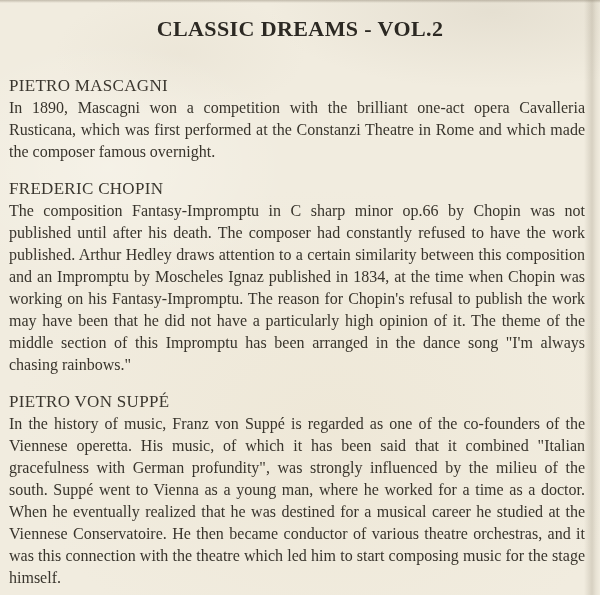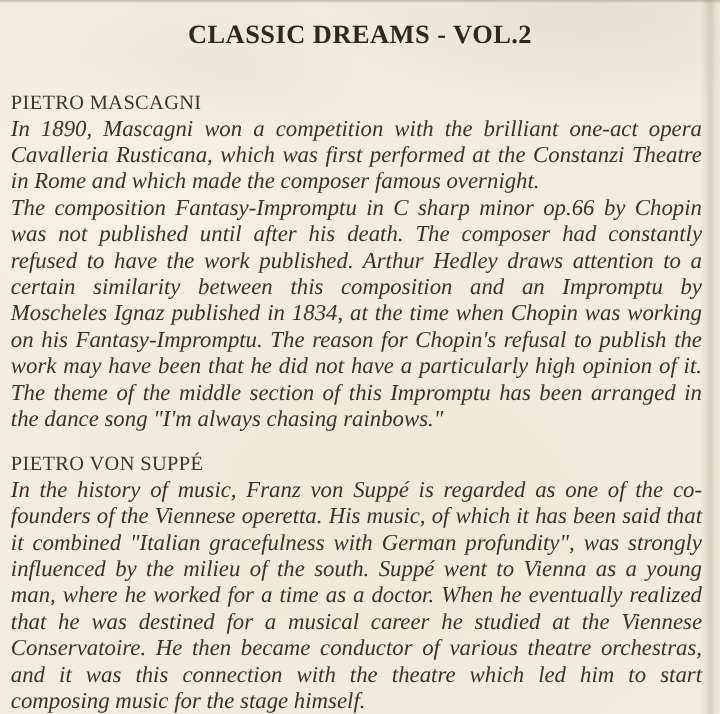--- a/index.html
+++ b/index.html
@@ -63,44 +63,44 @@
     font-weight: normal;
     line-height: 22px;
     letter-spacing: 0.3px;
     color: #3a362e;
   }
   .section:first-of-type .section-heading {
     margin-top: 32px;
   }
   .section-body {
     margin: 0;
-    font-size: 19px;
+    font-size: 16px;
     line-height: 22px;
     text-align: justify;
     color: #38342c;
-    font-style: italic;
   }
 </style>
 </head>
 <body>
 
 <div class="page">
   <div class="scan-edge-top"></div>
   <div class="scan-edge-right"></div>
 
   <h1 class="page-title">CLASSIC DREAMS - VOL.2</h1>
 
   <div class="content">
 
     <div class="section">
       <h2 class="section-heading">PIETRO MASCAGNI</h2>
       <p class="section-body">In 1890, Mascagni won a competition with the brilliant one-act opera Cavalleria Rusticana, which was first performed at the Constanzi Theatre in Rome and which made the composer famous overnight.</p>
     </div>
 
     <div class="section">
+      <h2 class="section-heading">FREDERIC CHOPIN</h2>
       <p class="section-body">The composition Fantasy-Impromptu in C sharp minor op.66 by Chopin was not published until after his death. The composer had constantly refused to have the work published. Arthur Hedley draws attention to a certain similarity between this composition and an Impromptu by Moscheles Ignaz published in 1834, at the time when Chopin was working on his Fantasy-Impromptu. The reason for Chopin's refusal to publish the work may have been that he did not have a particularly high opinion of it. The theme of the middle section of this Impromptu has been arranged in the dance song "I'm always chasing rainbows."</p>
     </div>
 
     <div class="section">
       <h2 class="section-heading">PIETRO VON SUPPÉ</h2>
       <p class="section-body">In the history of music, Franz von Suppé is regarded as one of the co-founders of the Viennese operetta. His music, of which it has been said that it combined "Italian gracefulness with German profundity", was strongly influenced by the milieu of the south. Suppé went to Vienna as a young man, where he worked for a time as a doctor. When he eventually realized that he was destined for a musical career he studied at the Viennese Conservatoire. He then became conductor of various theatre orchestras, and it was this connection with the theatre which led him to start composing music for the stage himself.</p>
     </div>
 
   </div>
 </div>

